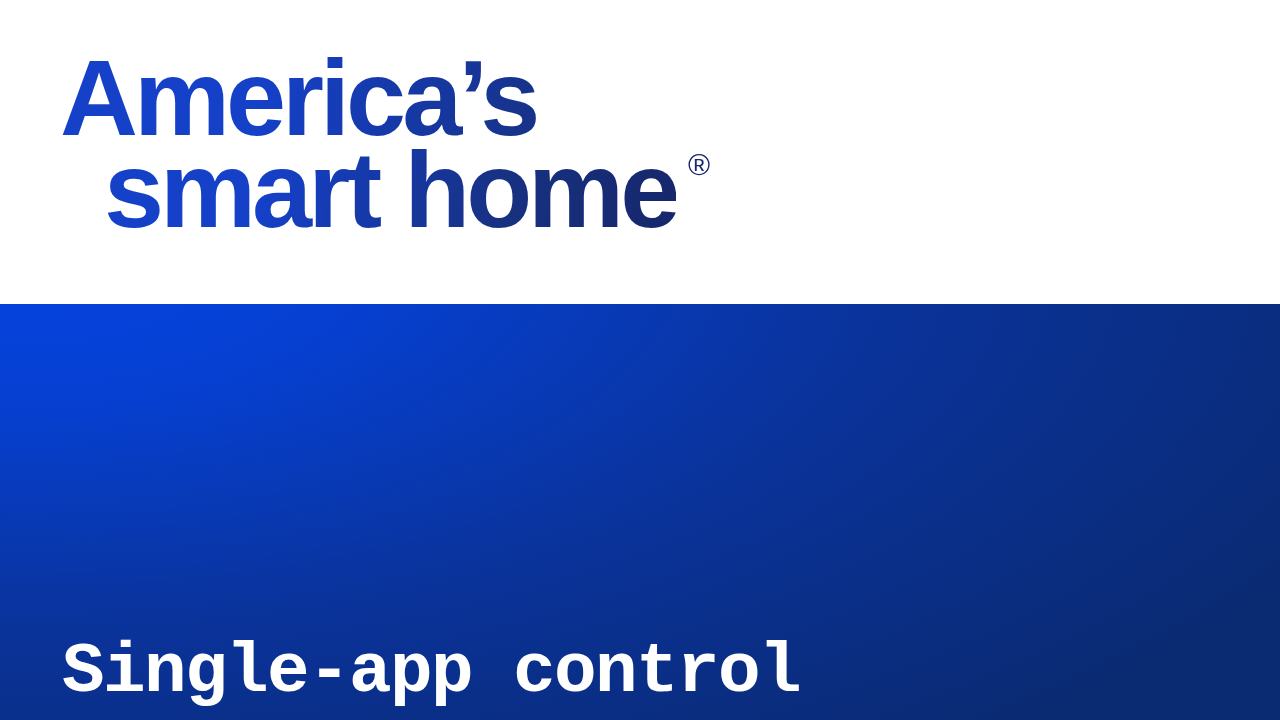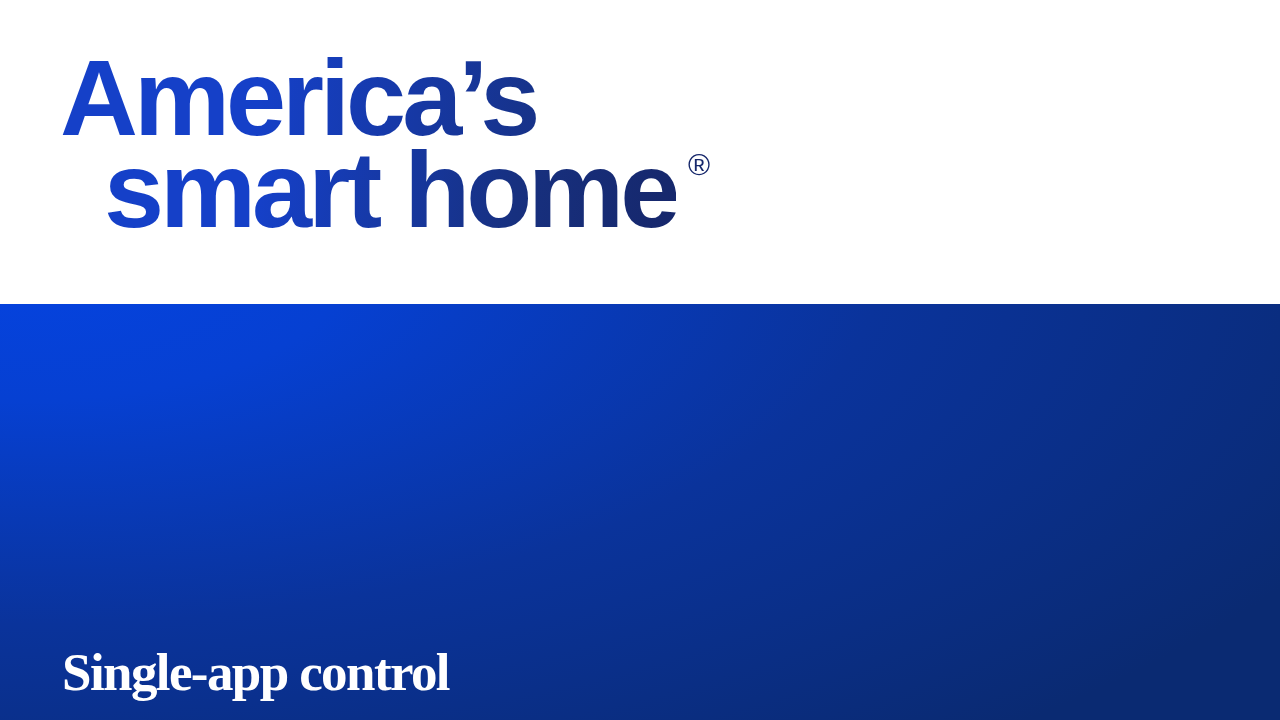--- a/index.html
+++ b/index.html
@@ -74,23 +74,23 @@
     background:
       radial-gradient(115% 150% at 2% -10%, #0543E0 0%, #0640D2 22%, #0A339B 58%, #0A2A72 100%),
       #0A2A72;
   }
 
   .panel-heading {
     position: absolute;
     left: 62px;
     top: 337px;
     margin: 0;
-    font-family: Liberation Serif, serif;
+    font-family: Liberation Mono, monospace;
     font-weight: bold;
-    font-size: 53px;
+    font-size: 71px;
     line-height: 62px;
     letter-spacing: -1.6px;
     color: #ffffff;
     white-space: nowrap;
   }
 </style>
 </head>
 <body>
 
 <div class="slide">

